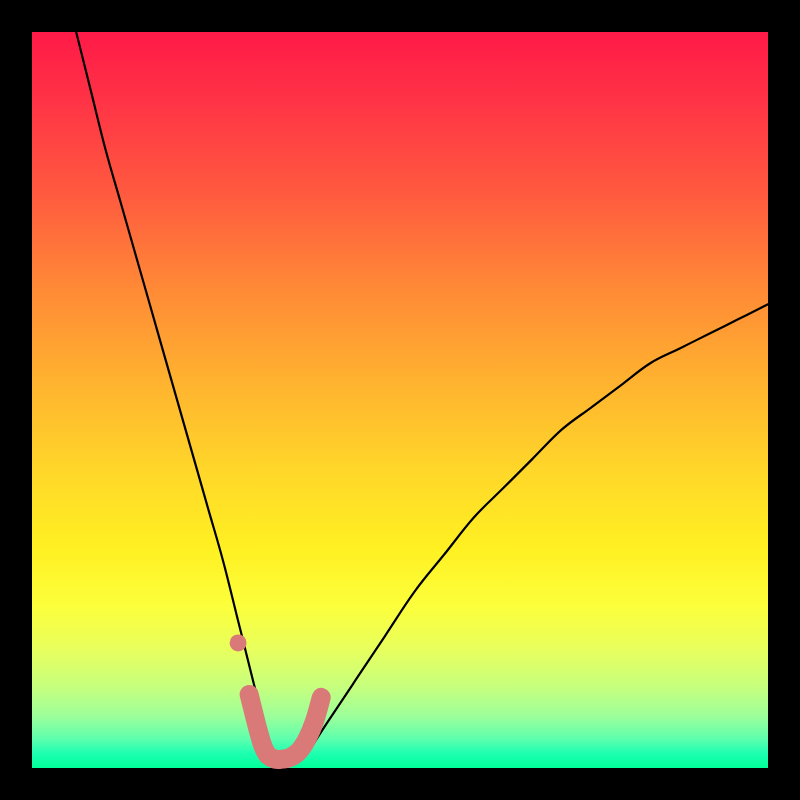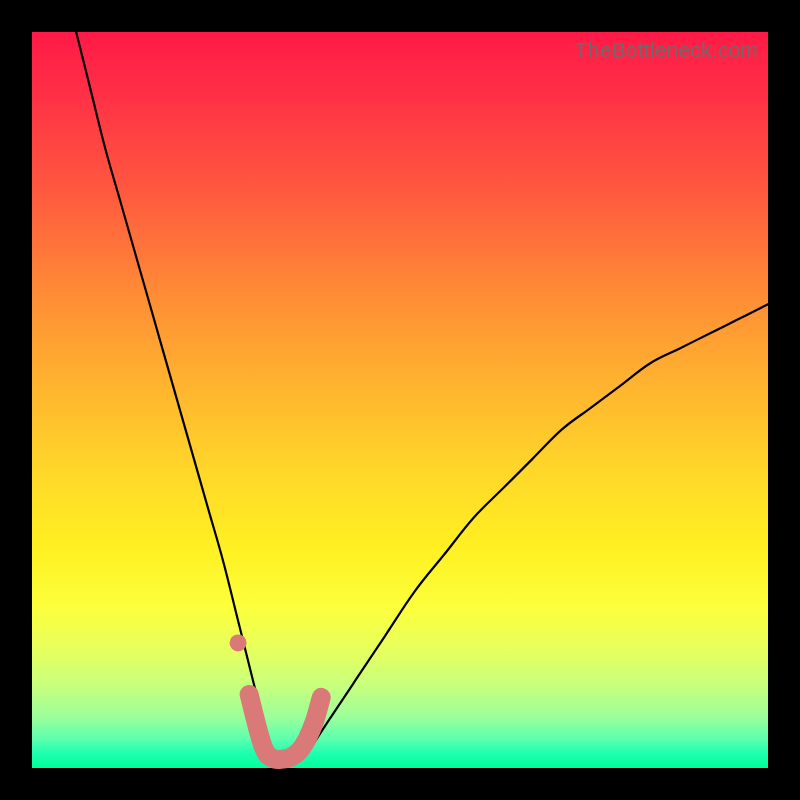--- a/index.html
+++ b/index.html
@@ -60,21 +60,20 @@
     height: 736px;
     overflow: visible;
   }
 </style>
 </head>
 <body>
 
 <div class="frame">
   <div class="plot">
 
-    <div class="watermark">TheBottleneck.com</div>
 
     <svg class="curve" viewBox="0 0 736 736" preserveAspectRatio="none">
       <path id="curve-path" fill="none" stroke="#000000" stroke-width="2.2" stroke-linecap="round" stroke-linejoin="round" d="M 44.16,0 C 46.809599999999996,10.598399999999998 53.5808,37.6832 58.88,58.879999999999995 C 64.17920000000001,80.07679999999999 68.30080000000001,97.88799999999999 73.60000000000001,117.75999999999999 C 78.89920000000001,137.63199999999998 83.0208,150.73279999999997 88.32,169.27999999999997 C 93.61919999999999,187.82719999999998 97.74080000000001,202.25280000000006 103.04,220.80000000000007 C 108.3392,239.34720000000007 112.4608,253.77280000000002 117.76,272.32 C 123.0592,290.86719999999997 127.18079999999999,305.29279999999994 132.48,323.84 C 137.7792,342.3872 141.9008,356.81280000000004 147.20000000000002,375.36 C 152.49920000000003,393.9072 156.6208,408.3328 161.92,426.88 C 167.21919999999997,445.42719999999997 171.34079999999997,459.85280000000006 176.64,478.40000000000003 C 181.9392,496.9472 186.0608,510.048 191.36,529.92 C 196.65920000000003,549.7919999999999 200.78080000000003,567.6031999999999 206.08,588.8 C 211.3792,609.9968 216.82559999999998,631.7824 220.79999999999998,647.6800000000001 C 224.77439999999999,663.5776000000001 225.5104,666.5216 228.16,677.12 C 230.8096,687.7184 232.87040000000002,698.6111999999999 235.52,706.56 C 238.1696,714.5088 240.23040000000003,717.3055999999999 242.88000000000002,721.28 C 245.52960000000002,725.2544 246.2656,727.3152 250.24,728.64 C 254.2144,729.9648 259.6608,731.2896 264.96,728.64 C 270.25919999999996,725.9904 274.3808,720.544 279.68,713.92 C 284.9792,707.2959999999999 286.45120000000003,703.7632 294.40000000000003,691.84 C 302.34880000000004,679.9168000000001 313.2416,663.5776000000001 323.84,647.6800000000001 C 334.43839999999994,631.7824 342.68159999999995,619.4176 353.28,603.52 C 363.8784,587.6224 372.1216,573.9328 382.72,559.36 C 393.31840000000005,544.7872 401.56160000000006,535.808 412.16,522.56 C 422.7584,509.31199999999995 431.00159999999994,497.6832 441.59999999999997,485.76 C 452.1984,473.8368 460.4416,466.9184 471.04,456.32 C 481.63840000000005,445.72159999999997 489.88160000000005,437.47839999999997 500.48,426.88 C 511.0784,416.2816 519.3216,406.7136 529.92,397.44 C 540.5183999999999,388.1664 548.7616,383.3088 559.36,375.36 C 569.9584,367.4112 578.2016000000001,361.2288 588.8000000000001,353.28 C 599.3984,345.33119999999997 607.6416,337.82399999999996 618.24,331.2 C 628.8384,324.576 637.0816,321.7792 647.68,316.48 C 658.2783999999999,311.18080000000003 666.5216,307.05920000000003 677.12,301.76000000000005 C 687.7184,296.46080000000006 695.9616,292.3392 706.56,287.04 C 717.1583999999999,281.74080000000004 730.7008,274.9696 736,272.32"></path>
       <circle id="dot-marker" r="8.5" cx="206.08" cy="610.88" fill="#d97a78"></circle>
       <path id="worm-marker" fill="none" stroke-width="19" stroke-linecap="round" stroke-linejoin="round" d="M 217.11999999999998,662.4 C 218.4448,667.6992 222.09536,682.83136 224.48,691.84 C 226.86463999999998,700.84864 228.3808,706.88384 230.368,712.448 C 232.3552,718.01216 233.26784,720.1024 235.52,722.752 C 237.77216,725.4015999999999 240.23040000000003,726.37312 242.88000000000002,727.168 C 245.52960000000002,727.96288 247.59040000000002,727.43296 250.24,727.168 C 252.8896,726.90304 254.68543999999997,727.0208 257.59999999999997,725.696 C 260.51455999999996,724.3712 263.25248,723.25248 266.432,719.808 C 269.61152000000004,716.36352 272.34944,712.12416 275.264,706.56 C 278.17856,700.9958399999999 280.10688000000005,696.3148799999999 282.624,688.896 C 285.14112,681.47712 288.05568,669.5833600000001 289.248,665.344" stroke="#d97a78"></path>
     </svg>
 
   </div>
 </div>
 

